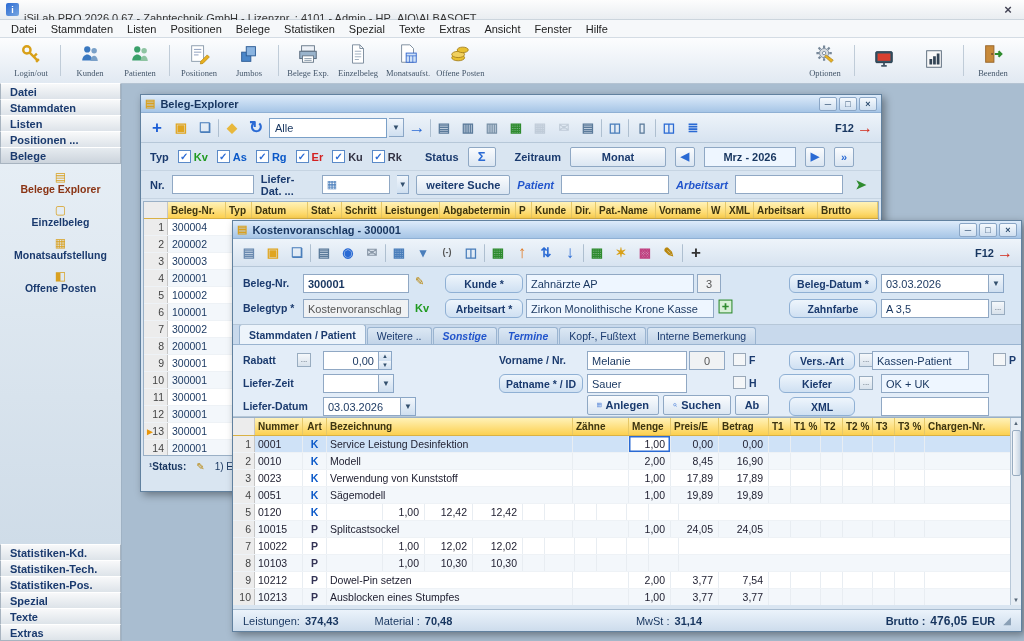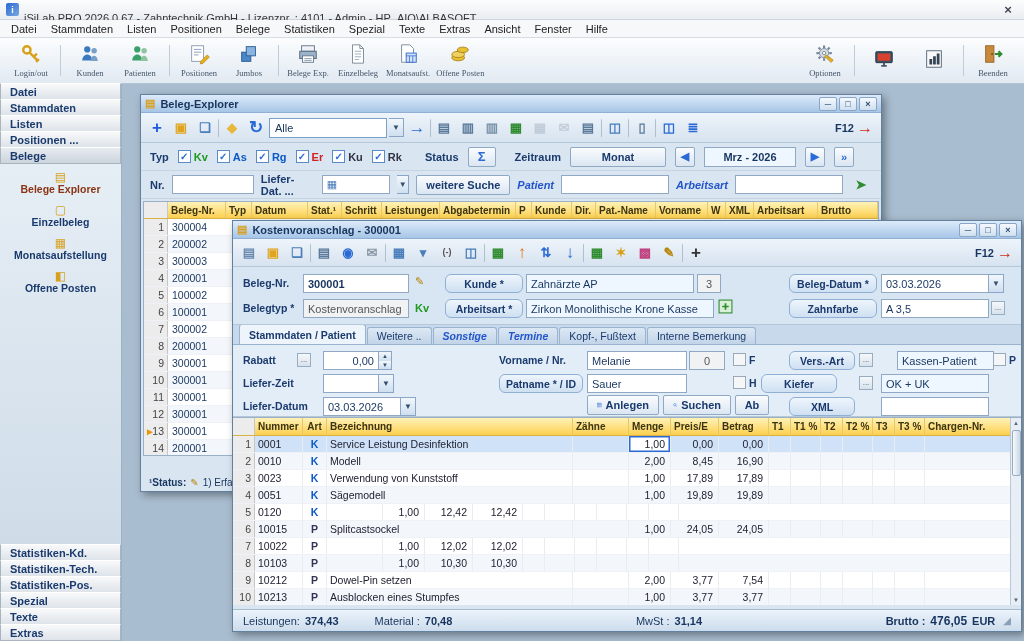--- a/index.html
+++ b/index.html
@@ -84,21 +84,21 @@
   .ghead, .khead { display:flex; background:linear-gradient(#fff2b8,#fcd050); border-bottom:1px solid #d9b144; font-weight:bold; color:#3c3410; }
   .ghead { height:17px; } .khead { height:18px; }
   .ghc, .khc { display:flex; align-items:center; padding:0 3px; border-right:1px solid #e6c868; font-size:10px; white-space:nowrap; overflow:hidden; flex:0 0 auto; }
   .gut { width:24px; flex:0 0 auto; background:#ececec; border-right:1px solid #c6c6c6; display:flex; align-items:center; justify-content:flex-end; padding-right:3px; color:#444; position:relative; }
   .gut .marker { position:absolute; left:1px; color:#e8960a; font-size:10px; }
   .grow { display:flex; height:17px; border-bottom:1px solid #eef2f6; color:#17355f; font-size:10.5px; }
   .grow:nth-child(even) { background:#f3f7fb; }
   .cell { display:flex; align-items:center; padding:0 4px; flex:0 0 auto; }
   .cell-rest { flex:1; }
   .c-beleg{width:58px}.c-typ{width:26px}.c-datum{width:56px}.c-stat{width:34px}.c-schritt{width:40px}.c-monat{width:58px}.c-abgabe{width:76px}.c-p{width:16px}.c-kunde{width:40px}.c-dir{width:24px}.c-patname{width:60px}.c-vorname{width:52px}.c-w{width:18px}.c-xml{width:28px}.c-arbeitsart{width:64px}.c-brutto{flex:1 1 auto}
-  .x-note { position:absolute; left:8px; bottom:4px; display:flex; align-items:center; gap:4px; color:#17355f; font-size:10px; }
+  .x-note { position:absolute; left:8px; bottom:20px; display:flex; align-items:center; gap:10px; color:#17355f; font-size:10px; }
   .x-note .pen { color:#b8860b; }
 
   
   .kv-fields { position:relative; height:58px; background:#d8e6f4; border-bottom:1px solid #b6c7d8; }
   .abs { position:absolute; }
   .code-green { font-weight:bold; }
   .kv-tabs { height:20px; display:flex; align-items:flex-end; gap:1px; padding-left:6px; background:#c8d9ec; border-bottom:1px solid #9ab4d0; }
   .tab { height:17px; padding:0 9px; display:flex; align-items:center; background:linear-gradient(#dce8f4,#c2d4e8); border:1px solid #9ab4d0; border-bottom:none; border-radius:3px 3px 0 0; color:#1a3a6e; font-size:10.5px; white-space:nowrap; }
   .tab.active { background:#edf4fb; font-weight:bold; height:20px; }
   .tab.ital { color:#2255cc; font-style:italic; }
@@ -754,26 +754,26 @@
               <svg viewBox="0 0 14 14" width="12" height="12">
                 <circle cx="6" cy="6" r="4" fill="none" stroke="#2a6ad4" stroke-width="1.6"></circle>
                 <path d="M9 9l3.5 3.5" stroke="#2a6ad4" stroke-width="1.8"></path>
               </svg>
               <span>Suchen</span>
             </span>
           <span class="abs btn" style="left:502px; top:50px; width:34px">Ab</span>
 
           <span class="abs lblbtn" style="left:556px; top:6px; width:66px">Vers.-Art</span>
           <span class="abs dots" style="left:626px; top:8px">...</span>
-          <span class="abs field blue" style="left:664px; top:6px; width:97px">Kassen-Patient</span>
+          <span class="abs field blue" style="left:639px; top:6px; width:97px">Kassen-Patient</span>
           <span class="abs chk" style="left:760px; top:8px">
               <span class="box empty"></span>
               <span class="plain-lbl">P</span>
             </span>
-          <span class="abs lblbtn" style="left:528px; top:29px; width:76px">Kiefer</span>
+          <span class="abs lblbtn" style="left:546px; top:29px; width:76px">Kiefer</span>
           <span class="abs dots" style="left:626px; top:31px">...</span>
           <span class="abs field blue" style="left:648px; top:29px; width:108px">OK + UK</span>
           <span class="abs lblbtn" style="left:556px; top:52px; width:66px">XML</span>
           <span class="abs field" style="left:648px; top:52px; width:108px"></span>
         </div>
 
         <div class="kv-grid">
           <div class="khead">
             <span class="kgut"></span>
             <span class="khc k-num">Nummer</span>

